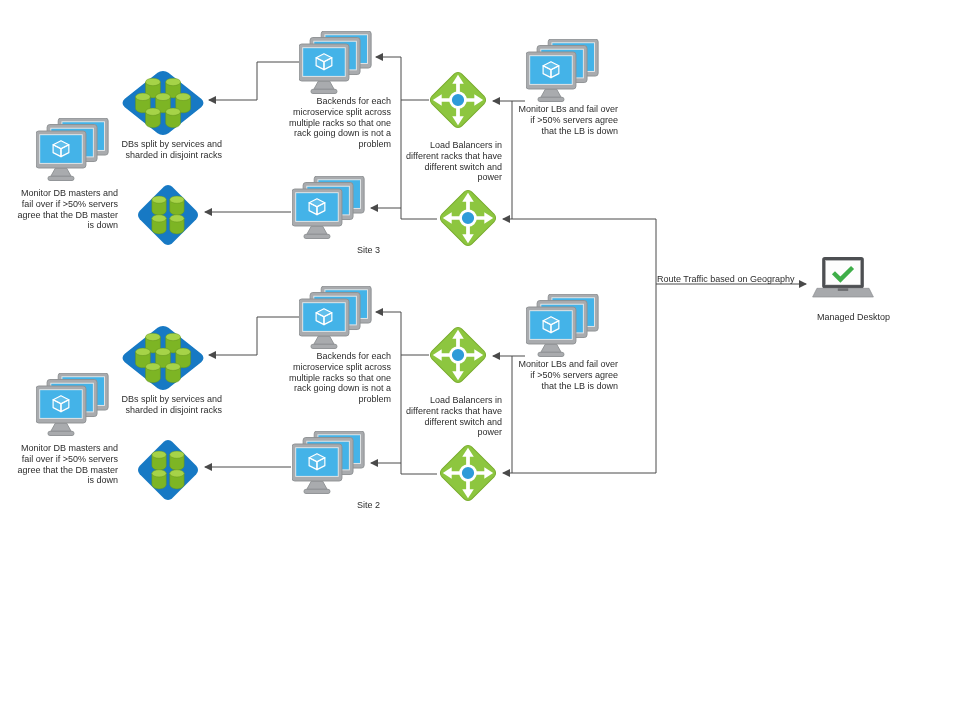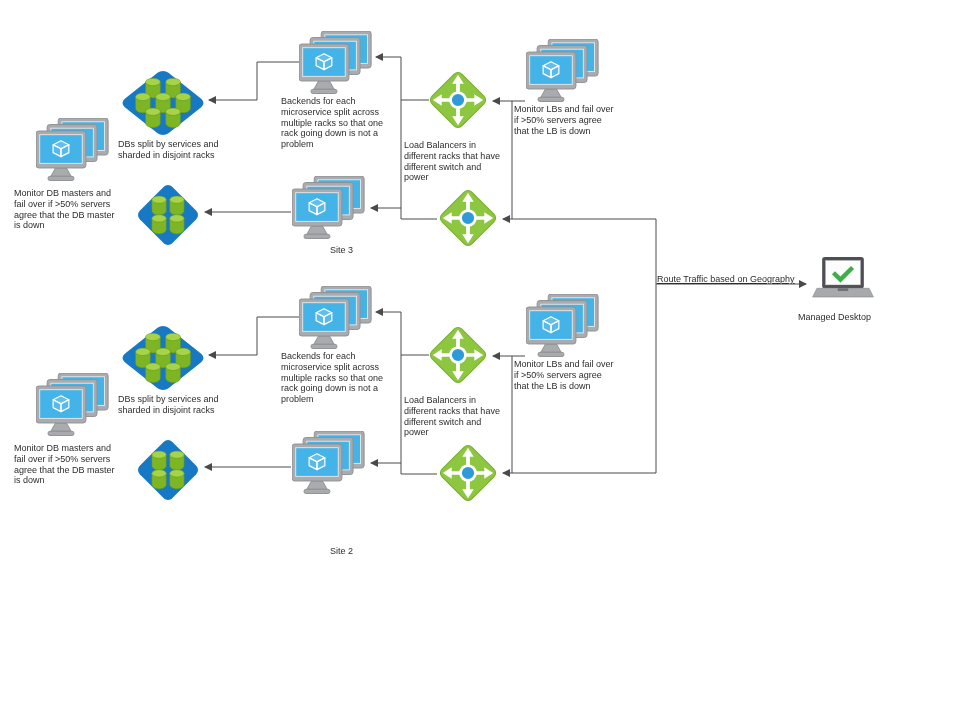--- a/index.html
+++ b/index.html
@@ -1,22 +1,22 @@
 <!DOCTYPE html>
 <html><head>
 <meta charset="utf-8">
 <style>
   html,body{margin:0;padding:0;background:#ffffff;}
   .canvas{position:relative;width:960px;height:720px;background:#ffffff;overflow:hidden;
           font-family:"Liberation Sans",sans-serif;}
   .connectors{position:absolute;left:0;top:0;width:960px;height:720px;}
   .node{position:absolute;}
   .node svg{width:100%;height:100%;display:block;overflow:visible;}
-  .lbl{position:absolute;font-size:9px;line-height:1.2;color:#2d2d2d;text-align:left;}
-  .lbl-left{text-align:left;text-decoration:underline;}
+  .lbl{position:absolute;font-size:9px;line-height:1.2;color:#2d2d2d;text-align:right;}
+  .lbl-left{text-align:left;}
   .defs-holder{position:absolute;width:0;height:0;overflow:hidden;}
 </style>
 </head>
 <body>
 
 <svg class="defs-holder" aria-hidden="true">
   <defs>
     <marker id="arrow" markerWidth="8" markerHeight="8" refX="7" refY="4" orient="auto" markerUnits="userSpaceOnUse">
       <path d="M0 0 L8 4 L0 8 Z" fill="#4a4a4a"></path>
     </marker>
@@ -209,21 +209,21 @@
     <svg viewBox="0 0 100 100">
         <use href="#sym-lb"></use>
       </svg>
   </div>
 
   <div class="lbl" style="left:118px;top:394px;width:104px">DBs split by services and sharded in disjoint racks</div>
   <div class="lbl" style="left:14px;top:443px;width:104px">Monitor DB masters and fail over if &gt;50% servers agree that the DB master is down</div>
   <div class="lbl" style="left:281px;top:351px;width:110px">Backends for each microservice split across multiple racks so that one rack going down is not a problem</div>
   <div class="lbl" style="left:404px;top:395px;width:98px">Load Balancers in different racks that have different switch and power</div>
   <div class="lbl" style="left:514px;top:359px;width:104px">Monitor LBs and fail over if &gt;50% servers agree that the LB is down</div>
-  <div class="lbl" style="left:330px;top:546px;width:50px">Site 2</div>
+  <div class="lbl" style="left:330px;top:500px;width:50px">Site 2</div>
 
   <div class="lbl lbl-left" style="left:657px;top:274px;width:150px">Route Traffic based on Geography</div>
   <div class="node" style="left:810px;top:257px;width:66px;height:47px">
     <svg viewBox="0 0 76 54">
         <use href="#sym-laptop"></use>
       </svg>
   </div>
   <div class="lbl" style="left:798px;top:312px;width:92px">Managed Desktop</div>
 
 </div>

